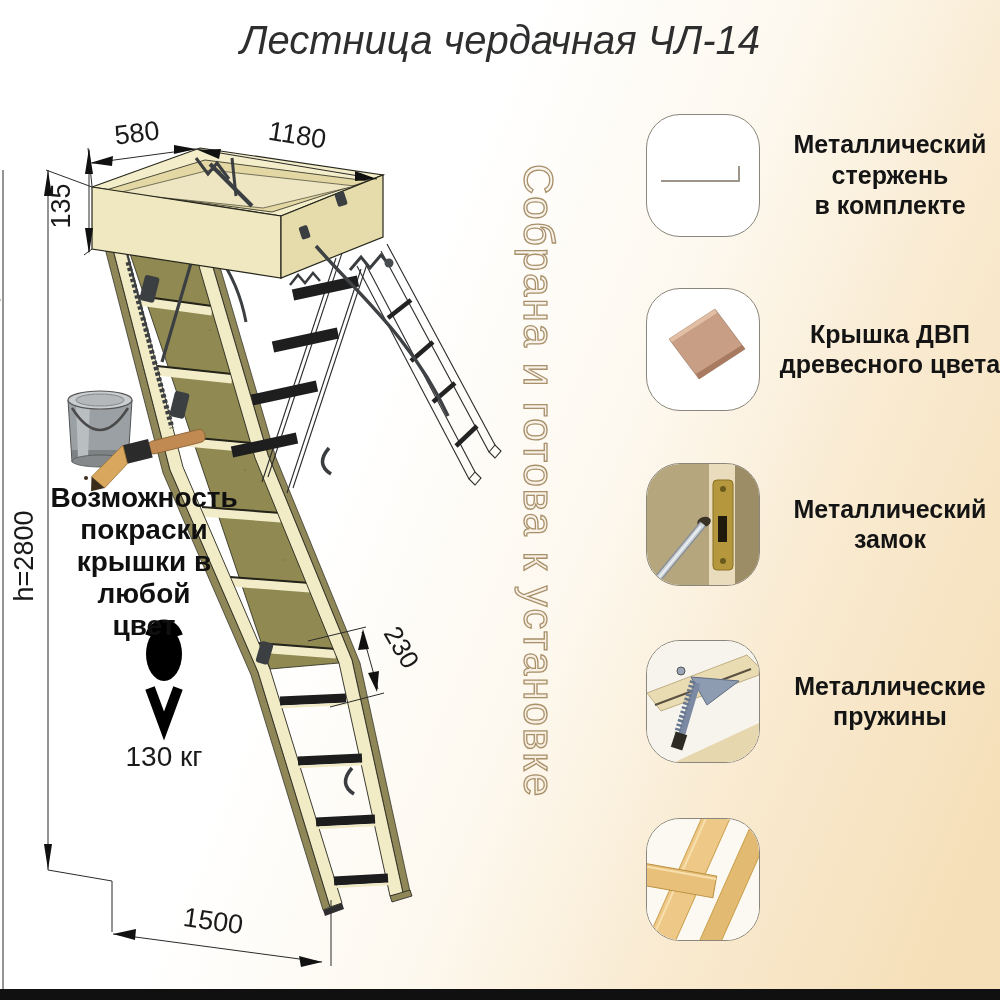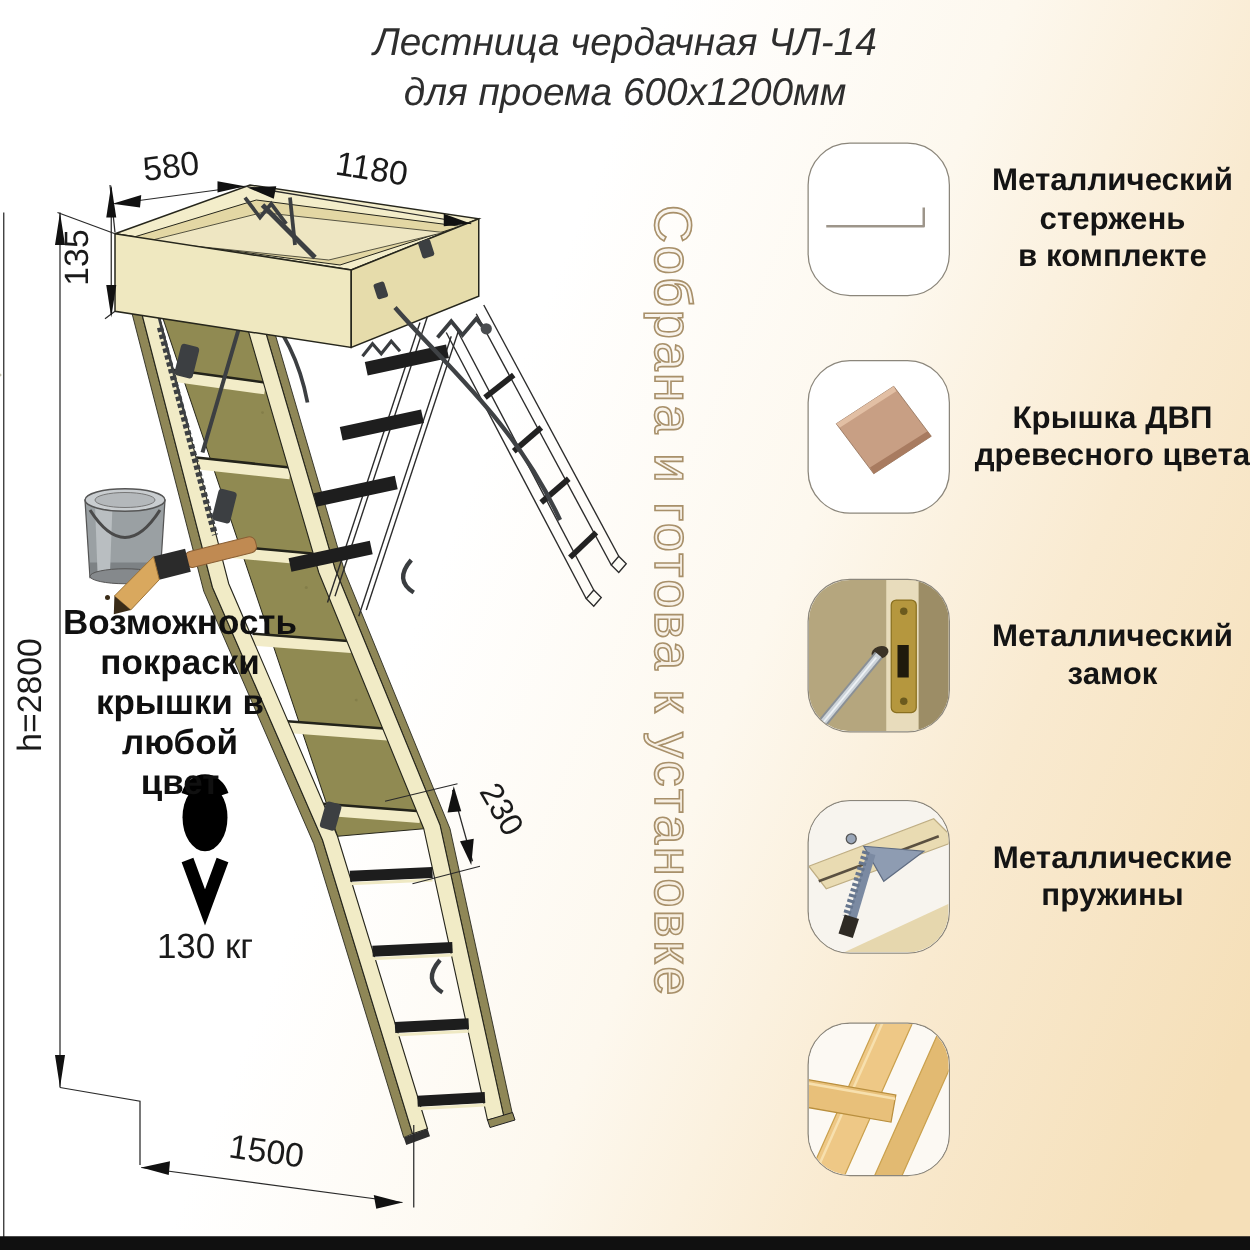--- a/index.html
+++ b/index.html
@@ -2,21 +2,21 @@
 <html><head>
 <meta charset="utf-8">
 <style>
   html,body{margin:0;padding:0;}
   body{width:1000px;height:1000px;position:relative;overflow:hidden;
        font-family:"Liberation Sans",sans-serif;
        background:linear-gradient(112deg,#ffffff 38%,#fdf8ee 58%,#f9ead0 75%,#f5dfb8 95%);}
   .abs{position:absolute;}
   
   .title-wrap{top:14px;left:0;width:1000px;text-align:center;color:#2e2e2e;
-              font-style:italic;font-size:31px;line-height:1.30;}
+              font-style:italic;font-size:40px;line-height:1.30;}
   
   .watermark{left:562px;top:164px;width:706px;height:62px;
              transform:rotate(90deg);transform-origin:0 0;
              font-size:42px;letter-spacing:2px;white-space:nowrap;
              color:rgba(200,170,125,0.10);
              -webkit-text-stroke:1.3px #a8906a;}
   
   .paint-note{left:44px;top:482px;width:200px;text-align:center;
               font-weight:bold;font-size:28px;line-height:1.14;color:#101010;
               white-space:pre-line;}
@@ -28,21 +28,20 @@
   .feature-label{flex:1;text-align:center;font-weight:bold;font-size:25px;
                  line-height:1.22;color:#141414;white-space:pre-line;}
   .floor-bar{left:0;top:989px;width:1000px;height:11px;background:#101010;}
   svg text{font-family:"Liberation Sans",sans-serif;fill:#1a1a1a;}
 </style>
 </head>
 <body>
 
 <div class="abs title-wrap">
   <div>Лестница чердачная ЧЛ-14</div>
-  <div>для проема 600х1200мм</div>
 </div>
 
 <div class="abs watermark">Собрана и готова к установке</div>
 
 <svg class="abs" style="left:0;top:0" width="520" height="1000" viewBox="0 0 520 1000">
 
   <g>
 
     <polygon points="100,229 163,473 251,675 323,910 330,907 258,672 170,470 107,226" fill="#8f8757" stroke="#26261c" stroke-width="0.7"></polygon>
     <polygon points="213,243 276,458 360,663 411,896 403,893 352,660 268,455 205,240" fill="#8f8757" stroke="#26261c" stroke-width="0.7"></polygon>

